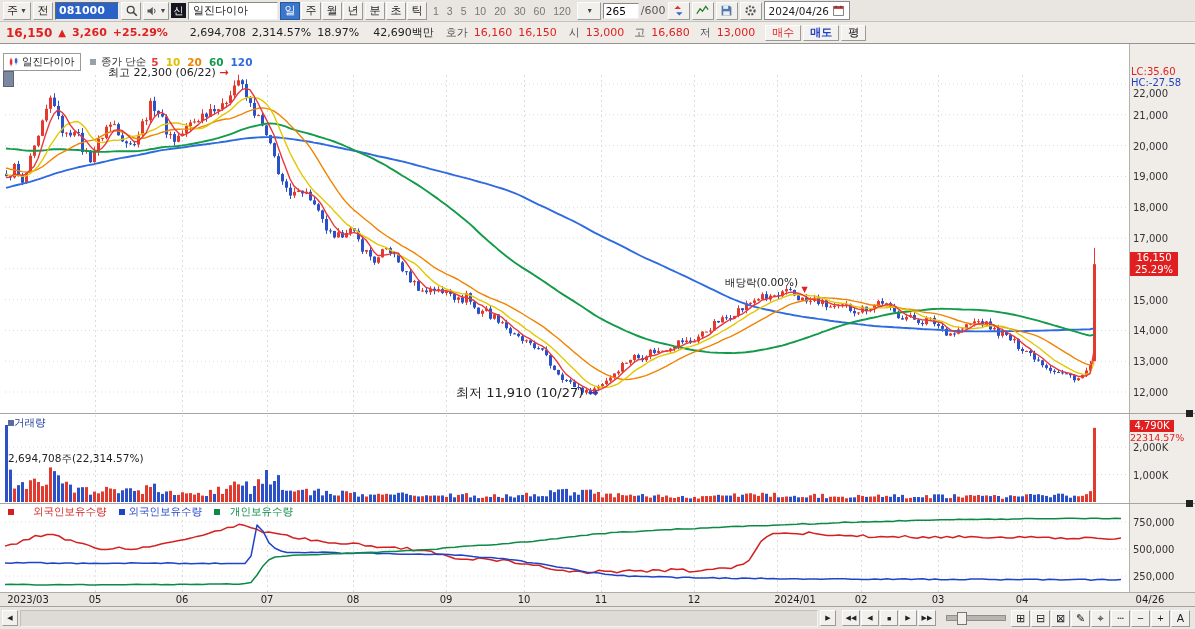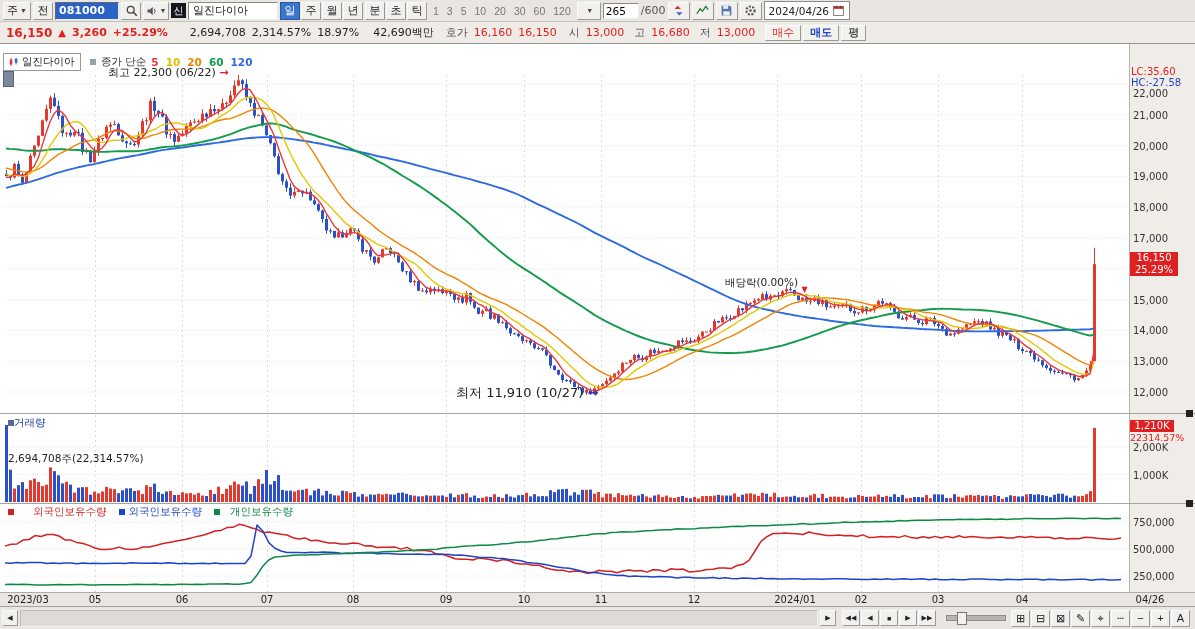--- a/index.html
+++ b/index.html
@@ -1113,21 +1113,21 @@
   <div class="ov badge" style="left:1130px;top:252px;width:48px;height:24px">
     <div>16,150</div>
     <div>25.29%</div>
   </div>
 
   <div class="ov" style="left:8px;top:416px;font-size:10.5px;display:flex;align-items:center;">
     <span class="sq" style="background:#5a6a9a"></span>
     <span style="color:#1b3f9e">거래량</span>
   </div>
   <div class="ov" style="left:8px;top:452px;font-size:10.5px">2,694,708주(22,314.57%)</div>
-  <div class="ov badge" style="left:1130px;top:420px;width:44px;height:12px">1,210K</div>
+  <div class="ov badge" style="left:1130px;top:420px;width:44px;height:12px">4,790K</div>
   <div class="ov red" style="left:1130px;top:432px;font-size:9.5px">22314.57%</div>
 
   <div class="ov" id="holdings-legend" style="left:8px;top:505px;font-size:10.5px;display:flex;gap:12px;align-items:center">
       <span style="display: inline-flex; align-items: center; gap: 4px;">
         <span class="sq" style="background: rgb(212, 32, 32);"></span>
         <span style="color: rgb(212, 32, 32); margin-left: 15px;">외국인보유수량</span>
       </span>
       <span style="display: inline-flex; align-items: center; gap: 4px;">
         <span class="sq" style="background: rgb(33, 67, 200);"></span>
         <span style="color: rgb(33, 67, 200);">외국인보유수량</span>

